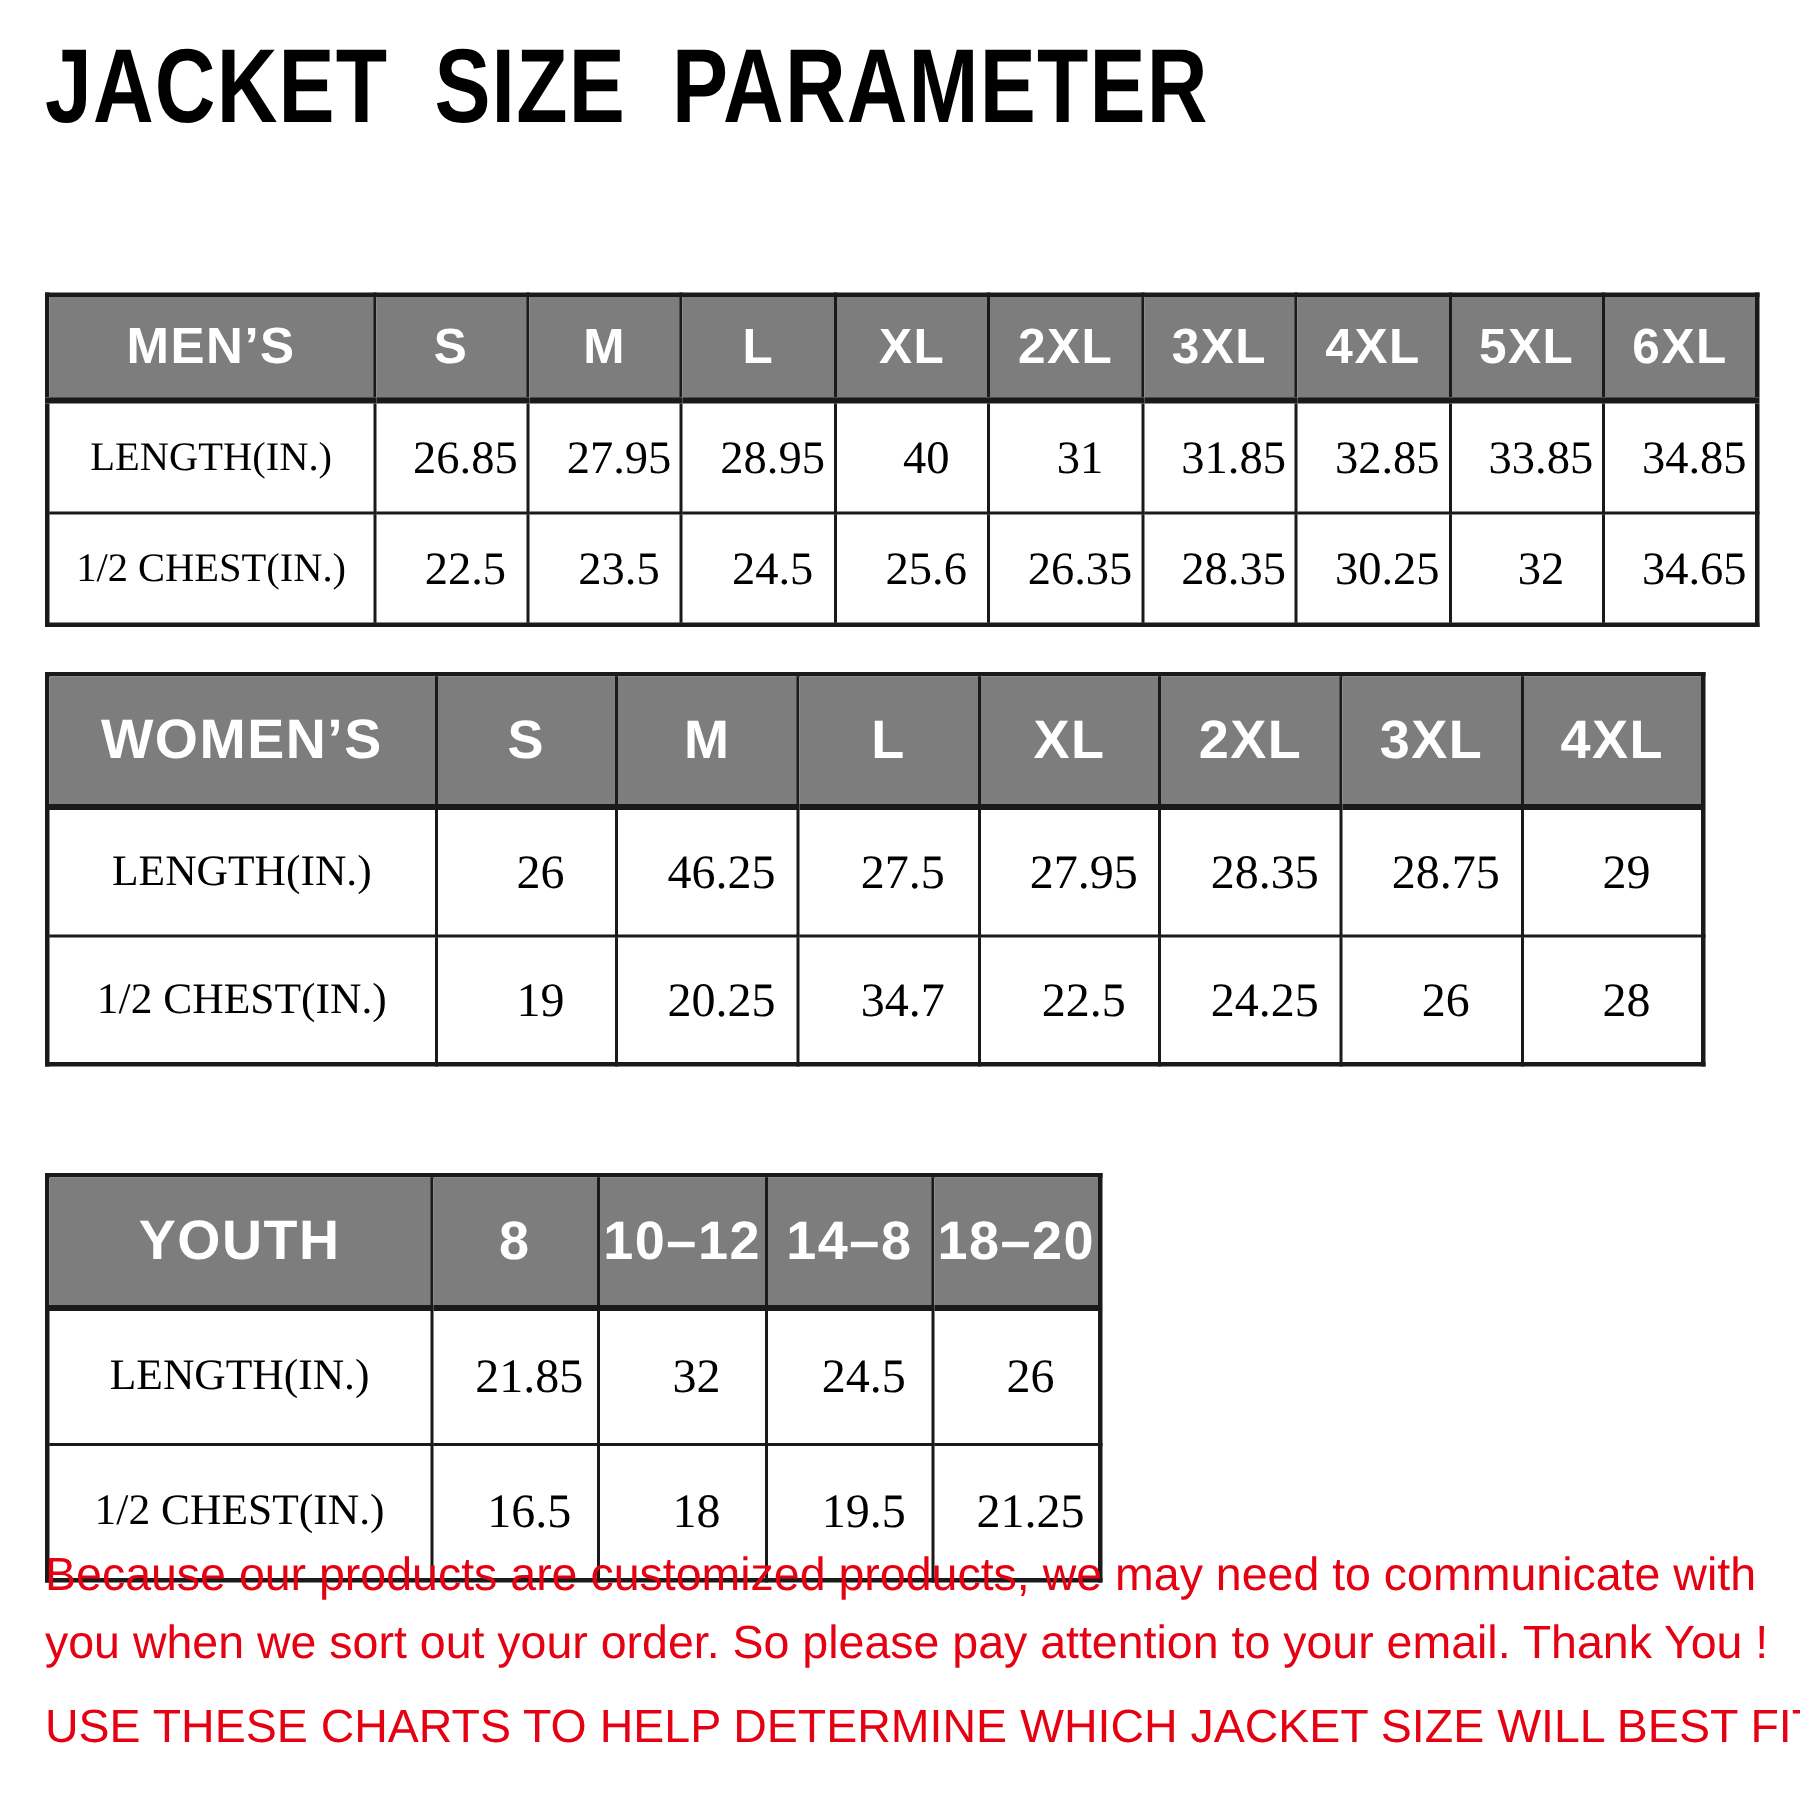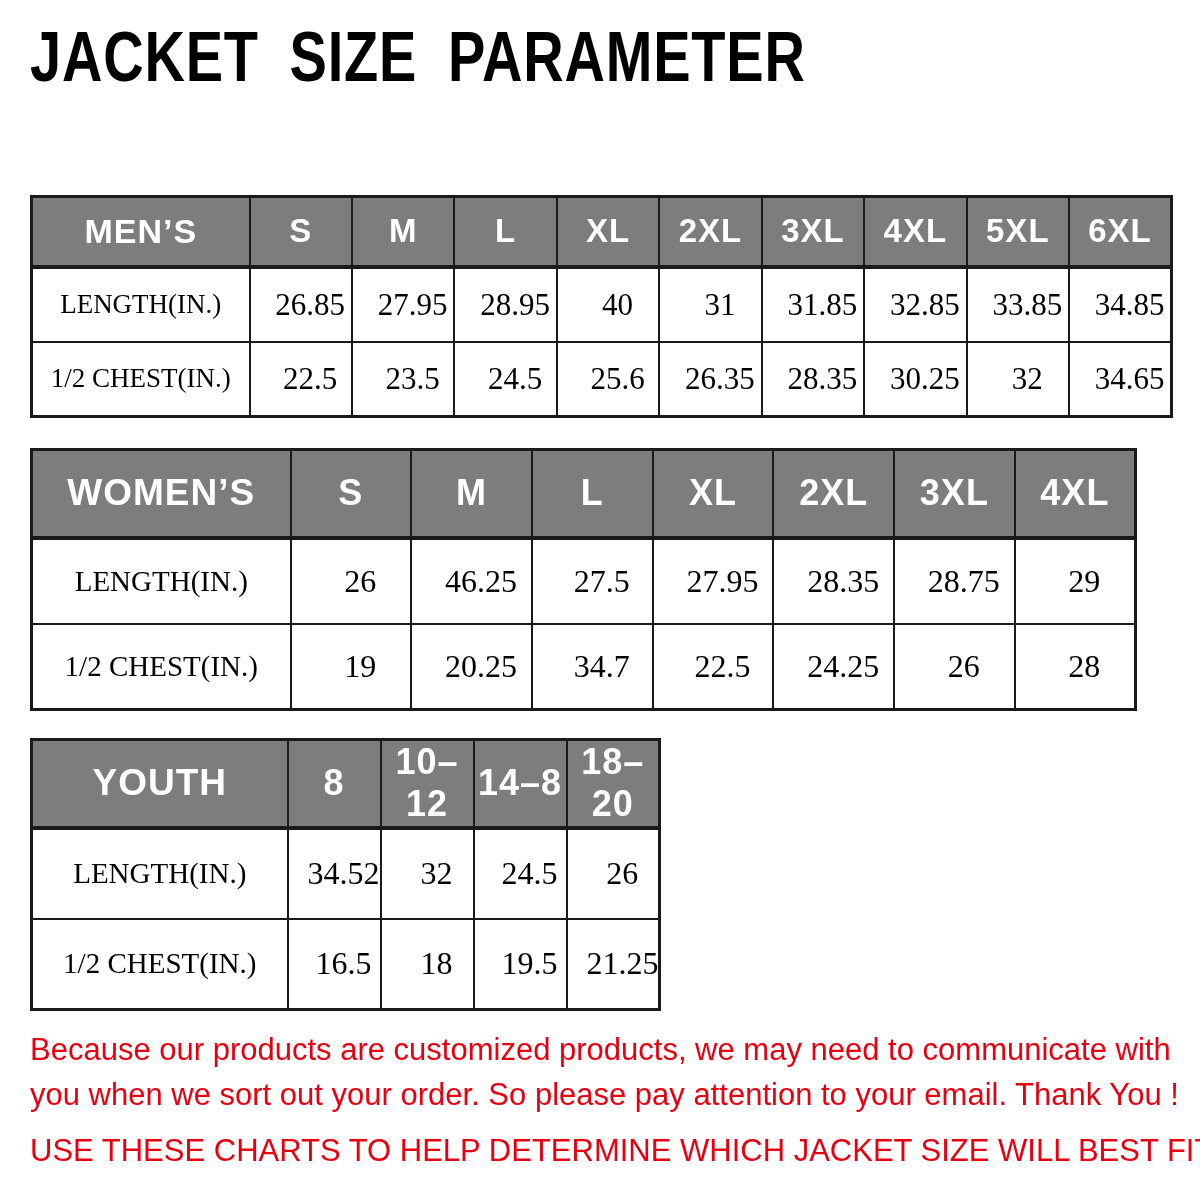--- a/index.html
+++ b/index.html
@@ -70,21 +70,21 @@
   #mens tr.data{height:75px;}
 
   #womens{top:448px;width:1107px;}
   #womens tr.hdr{height:88px;}
   #womens tr.data{height:86px;}
   #womens th{font-size:36px;}
   #womens th.cat{font-size:37px;}
   #womens td.val{font-size:32px;}
   #womens td.row-label{font-size:29px;}
 
-  #youth{top:738px;width:631px;}
+  #youth{top:782px;width:705px;}
   #youth tr.hdr{height:88px;}
   #youth tr.data{height:91px;}
   #youth th{font-size:36px;}
   #youth th.cat{font-size:37px;}
   #youth td.val{font-size:32px;}
   #youth td.row-label{font-size:29px;}
 
   .footer-para{
     position:absolute;left:30px;top:1028px;width:1165px;
     font-size:31px;line-height:1.45;
@@ -196,21 +196,21 @@
     <tbody>
         <tr class="hdr">
       <th class="cat">YOUTH</th>
       <th>8</th>
       <th>10–12</th>
       <th>14–8</th>
       <th>18–20</th>
     </tr>
     <tr class="data">
       <td class="row-label">LENGTH(IN.)</td>
-      <td class="val">34.52</td>
+      <td class="val">21.85</td>
       <td class="val">32</td>
       <td class="val">24.5</td>
       <td class="val">26</td>
     </tr>
     <tr class="data">
       <td class="row-label">1/2 CHEST(IN.)</td>
       <td class="val">16.5</td>
       <td class="val">18</td>
       <td class="val">19.5</td>
       <td class="val">21.25</td>

